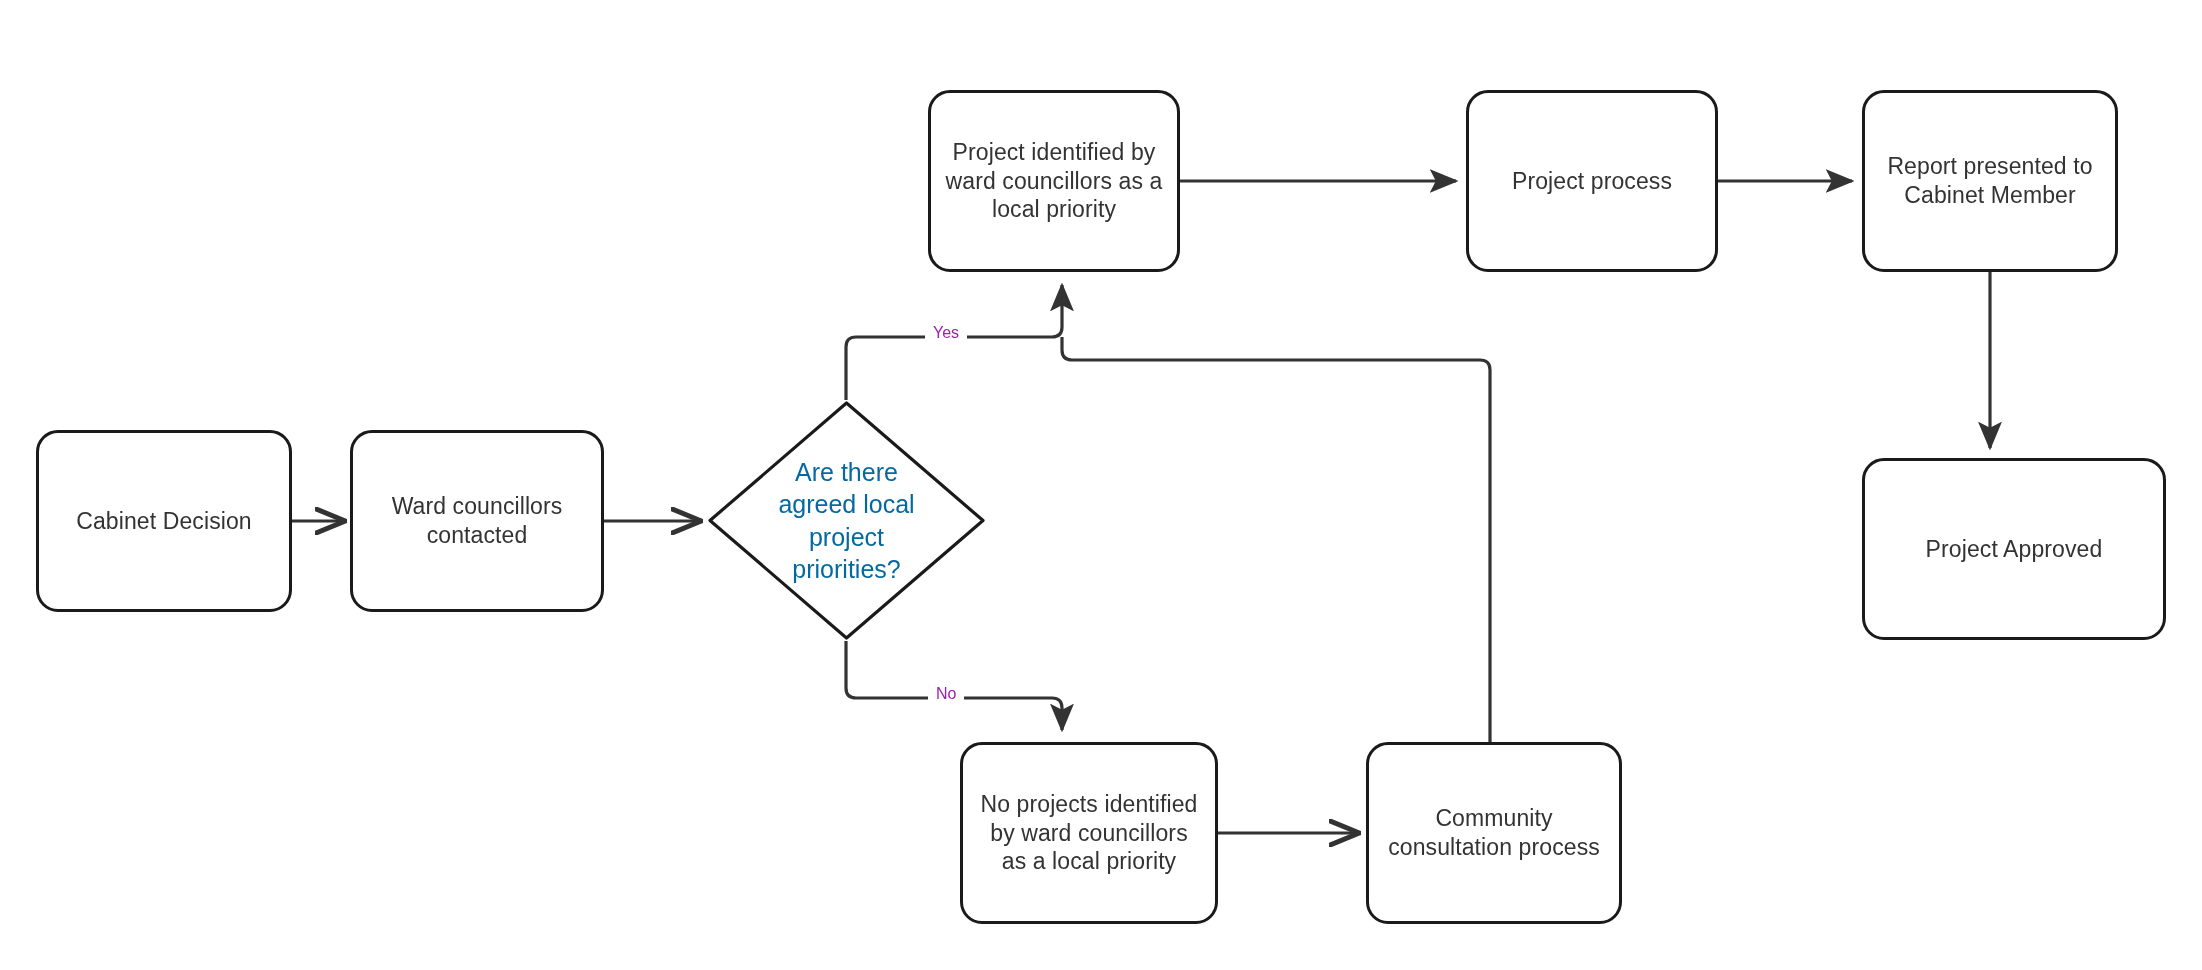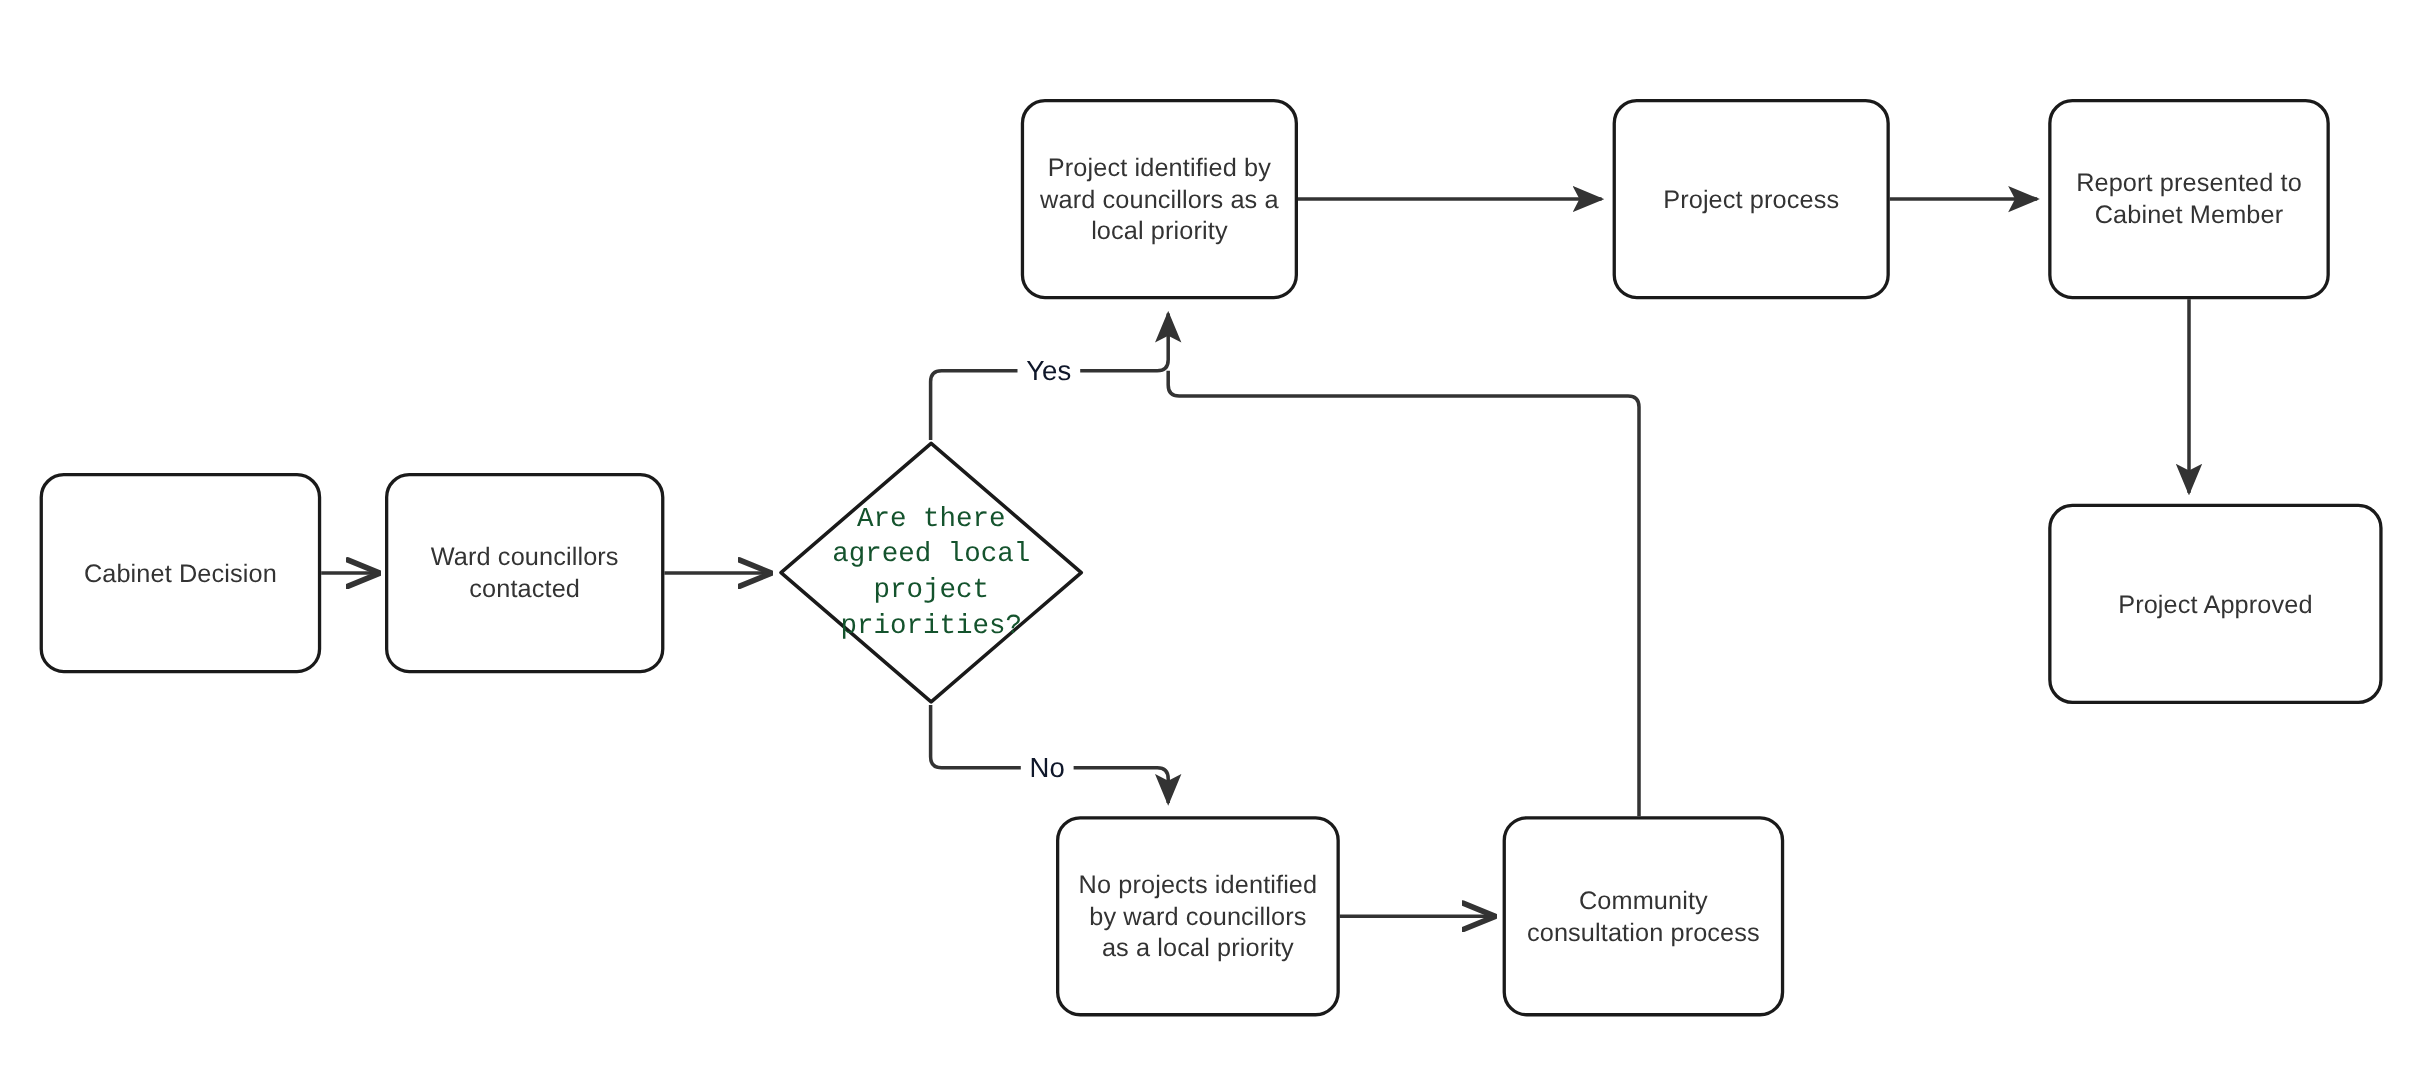--- a/index.html
+++ b/index.html
@@ -63,29 +63,28 @@
     left: 0;
     top: 0;
     width: 100%;
     height: 100%;
     display: flex;
     align-items: center;
     justify-content: center;
     text-align: center;
     font-size: 25px;
     line-height: 1.3;
-    color: #14532d;
+    color: #0369a1;
     white-space: pre-line;
     pointer-events: none;
-    font-family: Liberation Mono, monospace;
   }
   .edge-label {
     position: absolute;
-    font-size: 25px;
-    color: #0f172a;
+    font-size: 16px;
+    color: #a21caf;
     background: #ffffff;
     padding: 0 8px;
     line-height: 1;
     white-space: nowrap;
     text-align: right;
   }
 </style>
 </head>
 <body>
 

